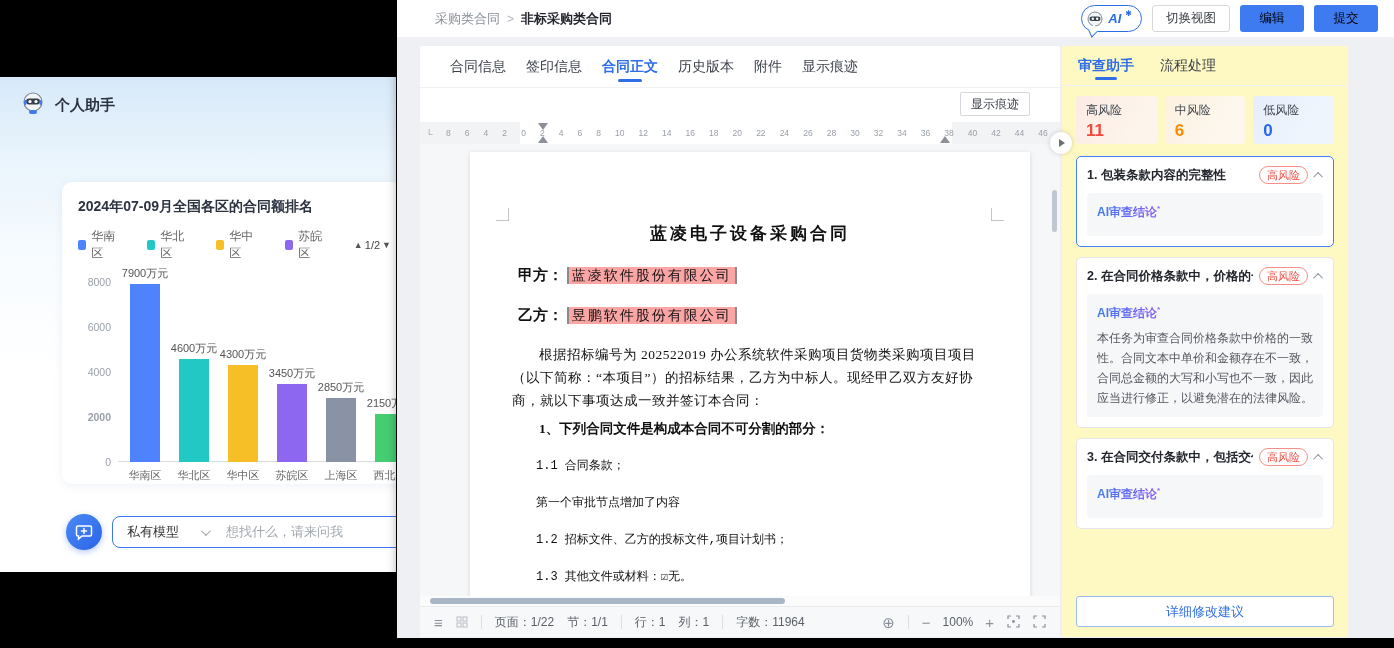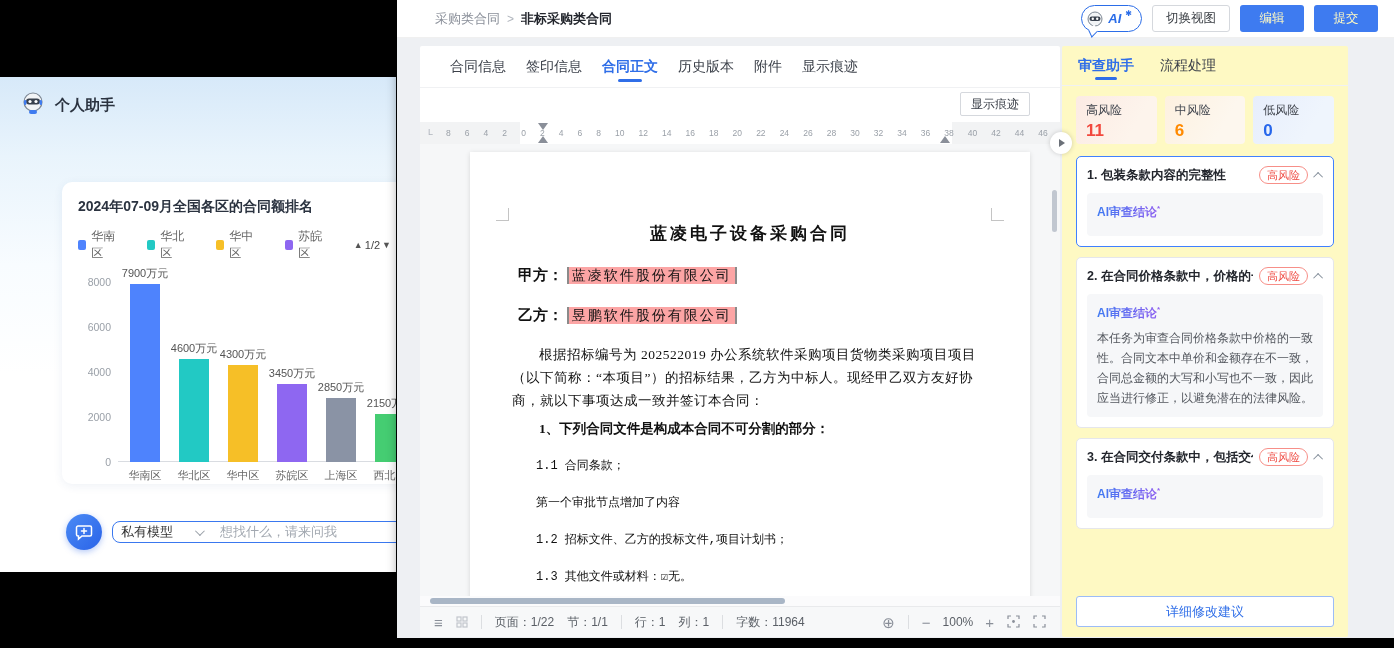--- a/index.html
+++ b/index.html
@@ -31,22 +31,22 @@
   .bar { width:30px; }
   .bar-val { position:absolute; bottom:100%; left:50%; transform:translateX(-50%);
     margin-bottom:3px; font-size:11px; color:#555; white-space:nowrap; }
   .bar-cat { position:absolute; top:100%; left:50%; transform:translateX(-50%);
     margin-top:6px; font-size:11px; color:#666; white-space:nowrap; }
   .asst-inputrow { position:absolute; left:66px; right:-24px; bottom:22px; display:flex;
     align-items:center; gap:10px; }
   .chat-fab { width:36px; height:36px; border-radius:50%; flex:0 0 36px;
     background:linear-gradient(135deg,#4b8bf5,#2a63e8); display:flex; align-items:center;
     justify-content:center; box-shadow:0 2px 6px rgba(42,99,232,.35); cursor:pointer; }
-  .asst-input { flex:1; height:22px; background:#fff; border:1.5px solid #3a78ef; border-radius:8px;
-    display:flex; align-items:center; padding:0 8px; gap:8px; }
+  .asst-input { flex:1; height:32px; background:#fff; border:1.5px solid #3a78ef; border-radius:8px;
+    display:flex; align-items:center; padding:0 14px; gap:8px; }
   .model-sel { font-size:13px; color:#333; display:flex; align-items:center; gap:22px; cursor:pointer; }
   .caret { width:7px; height:7px; border-right:1.5px solid #9aa0a8; border-bottom:1.5px solid #9aa0a8;
     transform:rotate(45deg) translateY(-2px); }
   .asst-placeholder { font-size:13px; color:#a2a8b0; margin-left:10px; }
 
   
   .main-win { position:absolute; left:397px; top:0; width:997px; height:638px;
     background:#eef0f3; box-shadow:0 0 10px rgba(0,0,0,.35); }
   .topbar { height:38px; background:#fff; border-bottom:1px solid #f0f0f0; display:flex;
     align-items:center; padding:0 16px 0 38px; }
@@ -57,21 +57,21 @@
   .ai-pill { position:relative; height:27px; border:1.5px solid #2b6de8; border-radius:14px;
     display:flex; align-items:center; gap:4px; padding:0 9px 0 4px; cursor:pointer; background:#fff; }
   .ai-pill::after { content:""; position:absolute; left:7px; bottom:-4px; width:7px; height:7px;
     background:#fff; border-right:1.5px solid #2b6de8; border-bottom:1.5px solid #2b6de8;
     transform:rotate(65deg) skewX(20deg); }
   .ai-txt { font-size:13px; font-weight:bold; color:#2b6de8; font-style:italic; }
   .ai-spark { font-size:8px; color:#2b6de8; align-self:flex-start; margin-top:3px; }
   .btn-ghost { height:27px; padding:0 13px; background:#fff; border:1px solid #d5d8dd; border-radius:3px;
     font-size:12.5px; color:#3c4046; cursor:pointer; display:flex; align-items:center; }
   .btn-primary { height:27px; width:64px; background:#3e7bf0; border:none; border-radius:3px;
-    font-size:12.5px; color:#fef9c3; cursor:pointer; display:flex; align-items:center; justify-content:center; }
+    font-size:12.5px; color:#000000; cursor:pointer; display:flex; align-items:center; justify-content:center; }
 
   
   .doc-card { position:absolute; left:23px; top:46px; width:640px; height:591px; background:#fff;
     display:flex; flex-direction:column; border-radius:2px; }
   .doc-tabs { display:flex; gap:20px; padding:0 0 0 30px; height:42px; align-items:center;
     border-bottom:1px solid #f0f1f3; flex:0 0 42px; }
   .doc-tab { font-size:14px; color:#3c414a; cursor:pointer; position:relative; height:100%;
     display:flex; align-items:center; }
   .doc-tab.active { color:#2f6ee8; font-weight:600; }
   .doc-tab.active::after { content:""; position:absolute; left:50%; transform:translateX(-50%);
@@ -205,21 +205,21 @@
         <span class="lg-arrow">▲</span>
         <span>1/2</span>
         <span class="lg-arrow">▼</span>
       </span>
     </div>
     <div class="chart-area">
       <div>
           <div class="ytick" style="top: 16px;">8000</div>
           <div class="ytick" style="top: 61px;">6000</div>
           <div class="ytick" style="top: 106px;">4000</div>
-          <div class="ytick" style="top: 151px;">2000</div>
+          <div class="ytick" style="top: 151px; font-weight: bold;">2000</div>
           <div class="ytick" style="top: 196px;">0</div>
         </div>
       <div class="axis-line"></div>
       <div class="bars">
           <div class="bar-g">
             <div class="bar-val">7900万元</div>
             <div class="bar" style="height: 178px; background: rgb(78, 131, 253);"></div>
             <div class="bar-cat">华南区</div>
           </div>
           <div class="bar-g">

